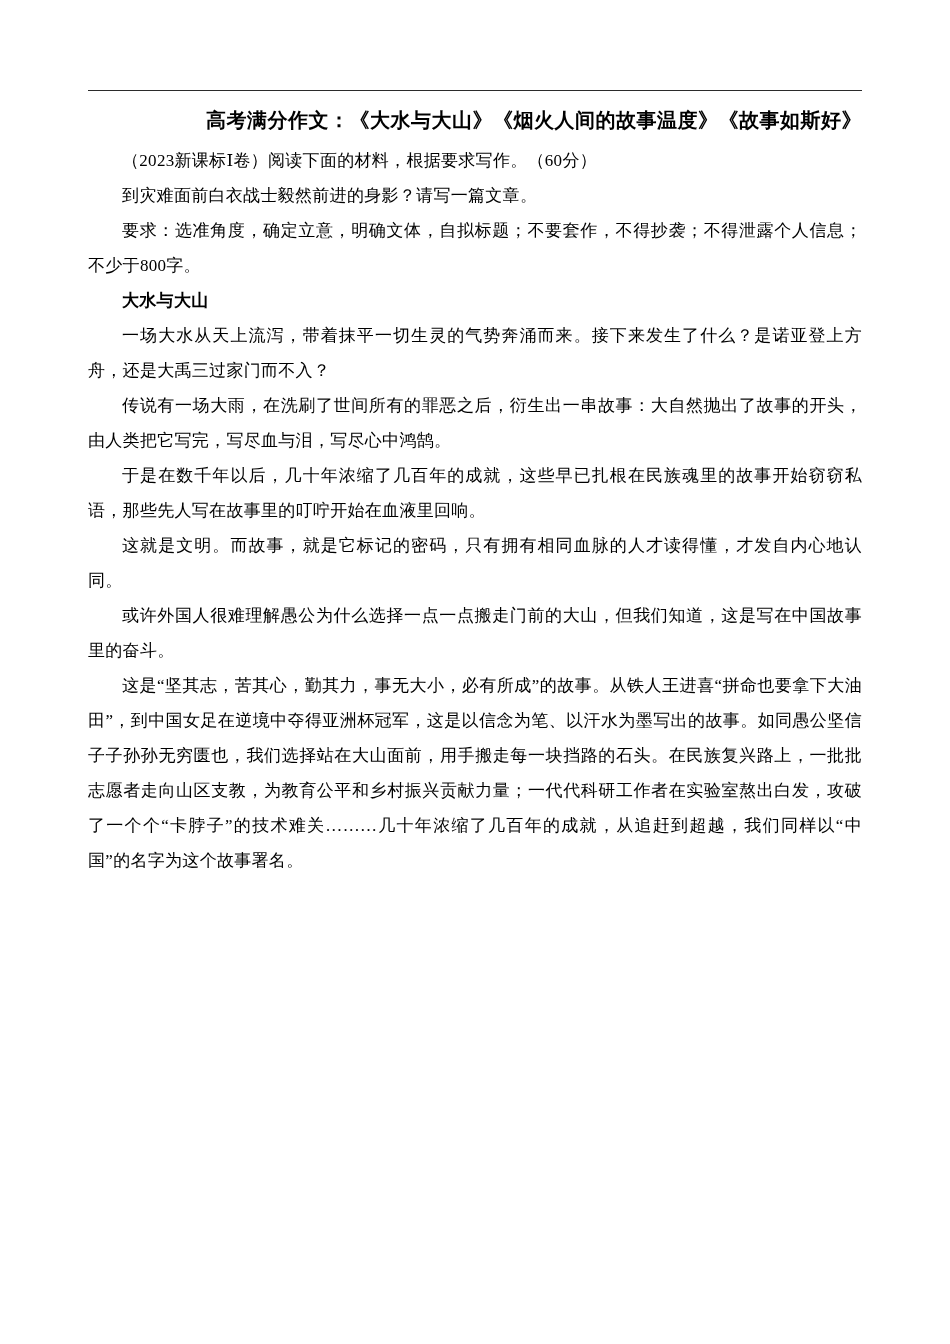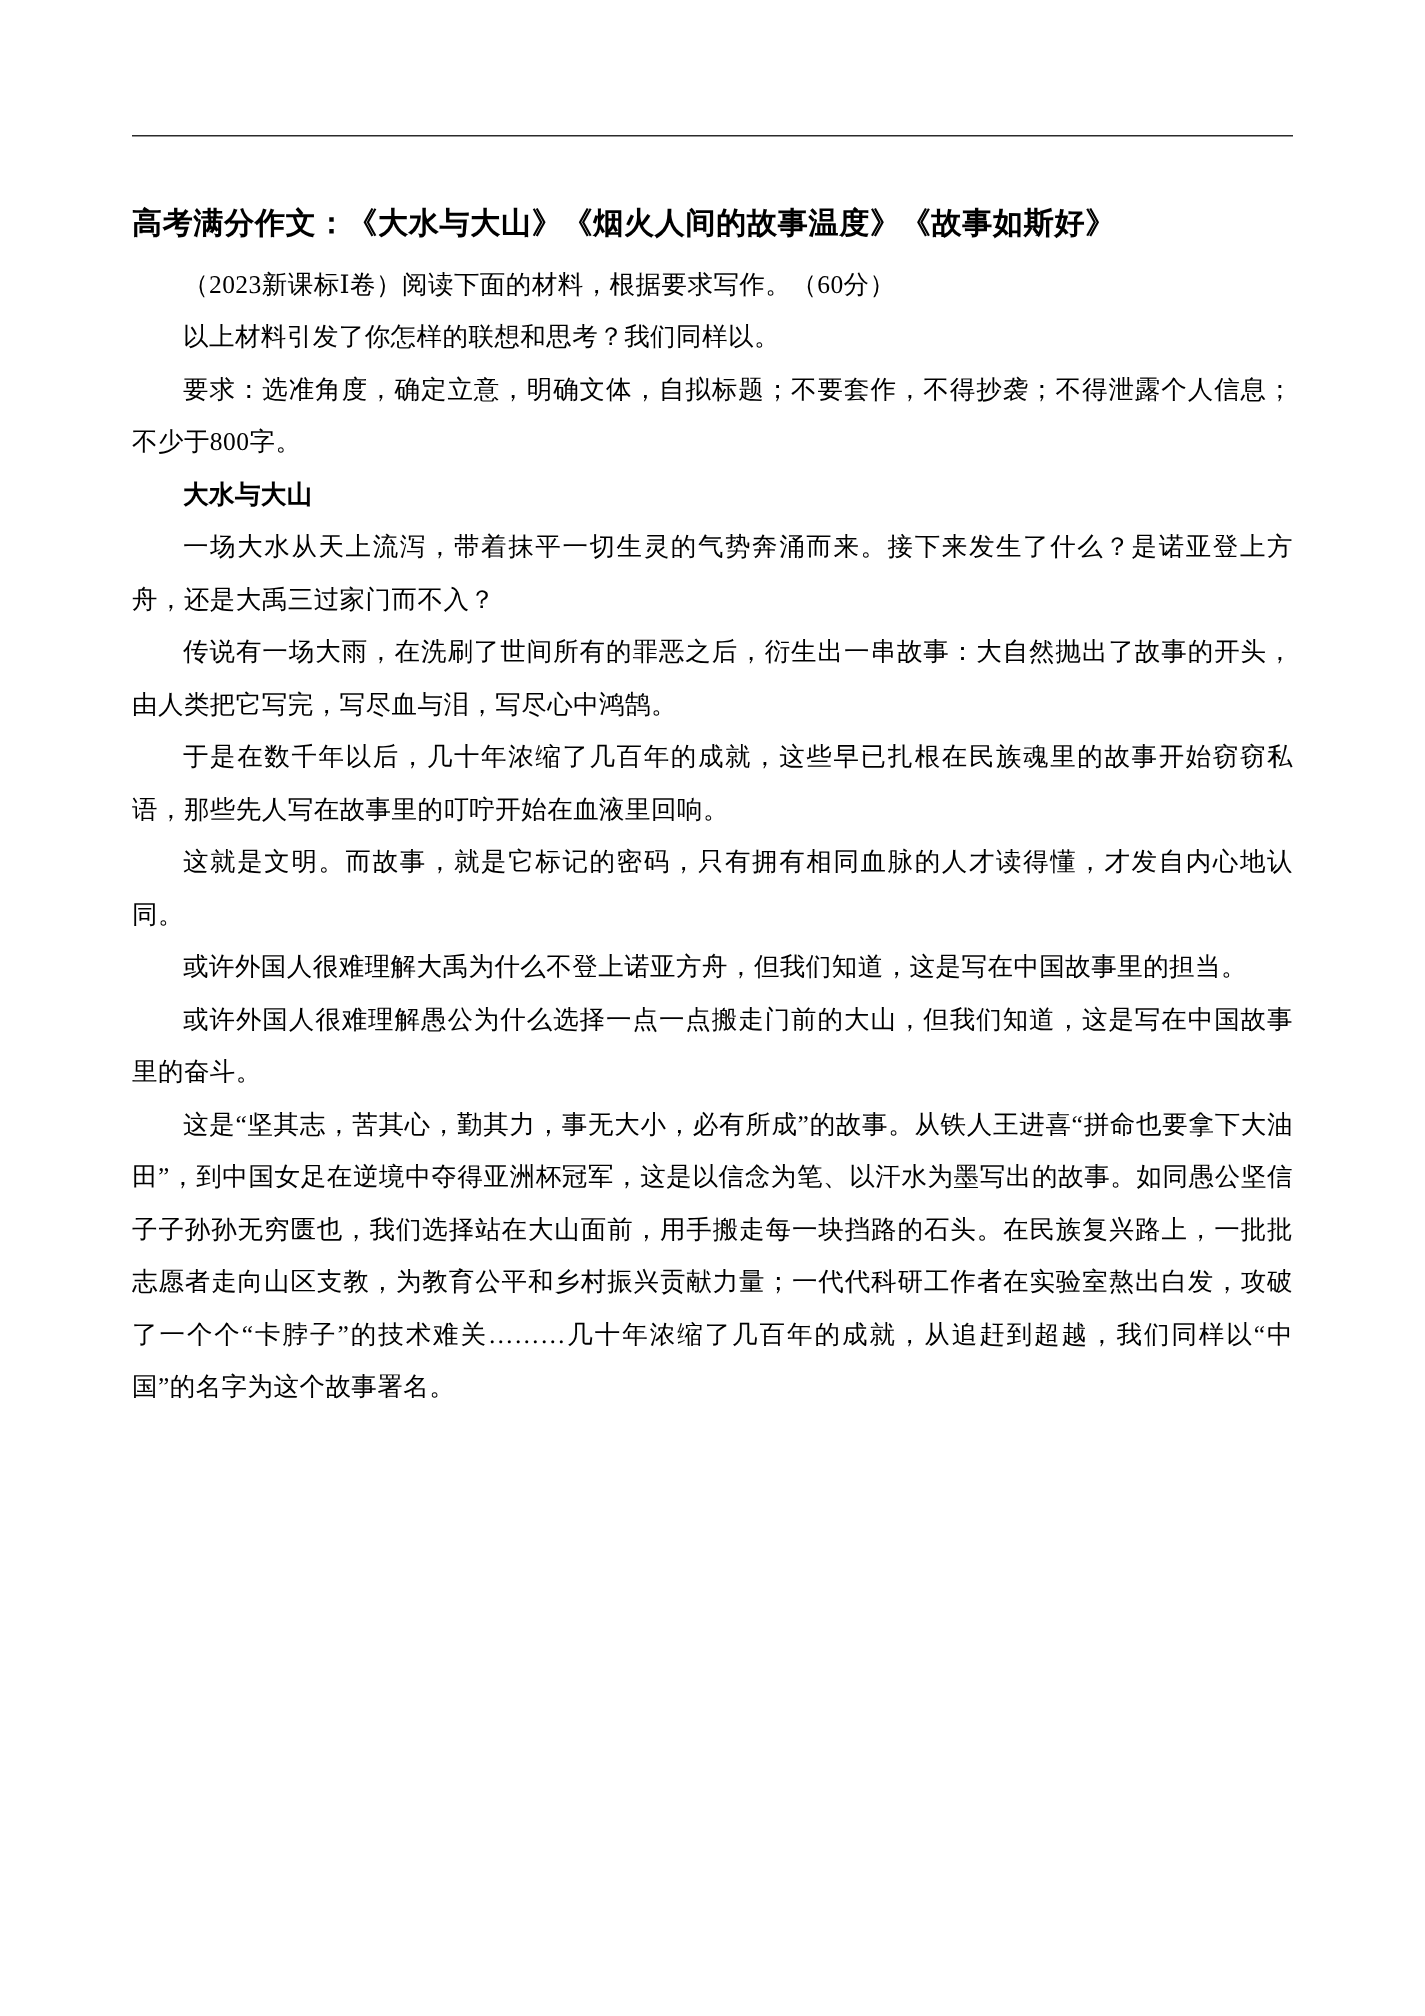--- a/index.html
+++ b/index.html
@@ -16,22 +16,22 @@
     height: 1344px;
     padding: 0 88px;
     background: #ffffff;
   }
   .header-rule {
     margin-top: 90px;
     border-bottom: 1px solid #2b2b2b;
     height: 0;
   }
   .doc-title {
-    margin-top: 44px;
-    text-align: left;
+    margin-top: 15px;
+    text-align: right;
     font-size: 20px;
     line-height: 28px;
     font-weight: bold;
     letter-spacing: 0.5px;
   }
   .content {
     margin-top: 9px;
   }
   .content p {
     font-size: 17px;
@@ -48,25 +48,24 @@
 <body>
 
 <div class="page">
 
   <div class="header-rule"></div>
 
   <h1 class="doc-title">高考满分作文：《大水与大山》《烟火人间的故事温度》《故事如斯好》</h1>
 
   <div class="content">
     <p>（2023新课标Ⅰ卷）阅读下面的材料，根据要求写作。（60分）</p>
-    <p>以上材料引发了你怎样的联想和思考？我们同样以。</p>
+    <p>到灾难面前白衣战士毅然前进的身影？请写一篇文章。</p>
     <p>要求：选准角度，确定立意，明确文体，自拟标题；不要套作，不得抄袭；不得泄露个人信息；不少于800字。</p>
     <p class="essay-subtitle">大水与大山</p>
     <p>一场大水从天上流泻，带着抹平一切生灵的气势奔涌而来。接下来发生了什么？是诺亚登上方舟，还是大禹三过家门而不入？</p>
     <p>传说有一场大雨，在洗刷了世间所有的罪恶之后，衍生出一串故事：大自然抛出了故事的开头，由人类把它写完，写尽血与泪，写尽心中鸿鹄。</p>
     <p>于是在数千年以后，几十年浓缩了几百年的成就，这些早已扎根在民族魂里的故事开始窃窃私语，那些先人写在故事里的叮咛开始在血液里回响。</p>
     <p>这就是文明。而故事，就是它标记的密码，只有拥有相同血脉的人才读得懂，才发自内心地认同。</p>
-    <p>或许外国人很难理解大禹为什么不登上诺亚方舟，但我们知道，这是写在中国故事里的担当。</p>
     <p>或许外国人很难理解愚公为什么选择一点一点搬走门前的大山，但我们知道，这是写在中国故事里的奋斗。</p>
     <p>这是“坚其志，苦其心，勤其力，事无大小，必有所成”的故事。从铁人王进喜“拼命也要拿下大油田”，到中国女足在逆境中夺得亚洲杯冠军，这是以信念为笔、以汗水为墨写出的故事。如同愚公坚信子子孙孙无穷匮也，我们选择站在大山面前，用手搬走每一块挡路的石头。在民族复兴路上，一批批志愿者走向山区支教，为教育公平和乡村振兴贡献力量；一代代科研工作者在实验室熬出白发，攻破了一个个“卡脖子”的技术难关………几十年浓缩了几百年的成就，从追赶到超越，我们同样以“中国”的名字为这个故事署名。</p>
   </div>
 
 </div>
 
 </body></html>

